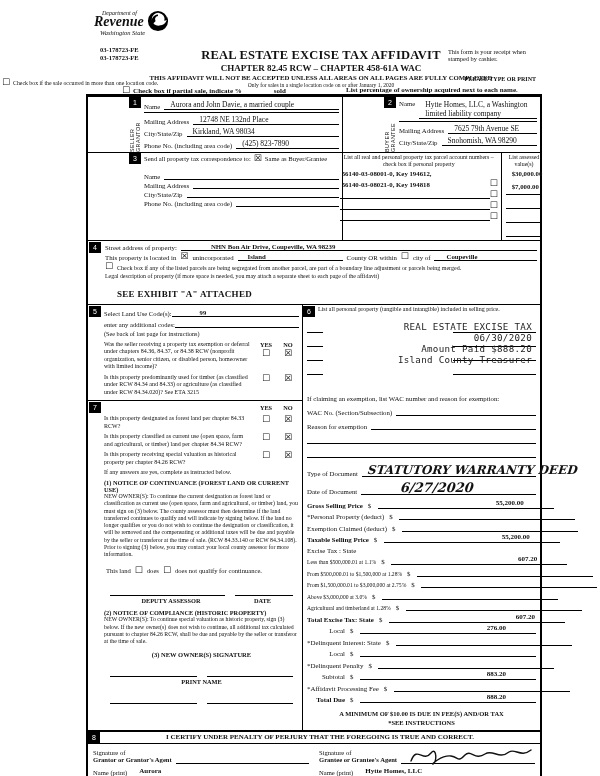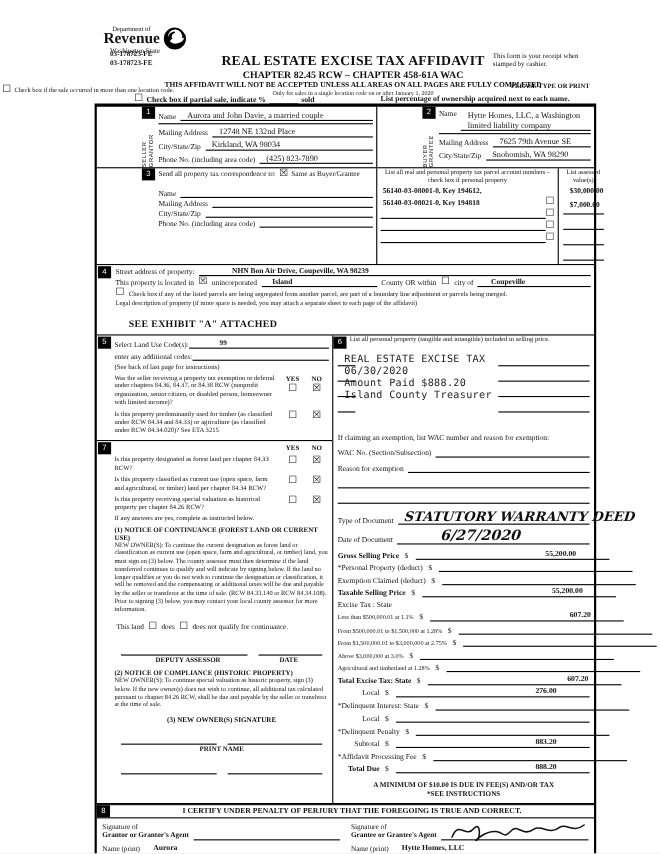--- a/index.html
+++ b/index.html
@@ -7,41 +7,41 @@
         font-family:"Liberation Serif",serif;color:#111;}
   .doc{position:absolute;left:86px;top:8px;width:456px;}
   .bold{font-weight:bold;}
   .u{border-bottom:1px solid #000;}
   .val{font-weight:bold;}
   .cb{font-family:"DejaVu Sans",sans-serif;font-size:9px;line-height:1;display:inline-block;vertical-align:-1px;}
   .secbox{display:inline-flex;width:12px;height:11px;background:#000;color:#fff;font-size:7px;
           align-items:center;justify-content:center;font-family:"Liberation Sans",sans-serif;flex:none;}
   
   .hdr{position:relative;height:86px;}
-  .logo{position:absolute;left:8px;top:16px;display:flex;align-items:flex-start;}
+  .logo{position:absolute;left:8px;top:2px;display:flex;align-items:flex-start;font-style:italic;}
   .lt1{font-size:6px;display:block;margin-left:8px;}
   .lt2{font-size:14px;font-weight:bold;display:block;line-height:.9;}
   .lt3{font-size:6.5px;display:block;margin-left:6px;}
   .logoswirl{margin-left:2px;margin-top:0;}
   .formnos{position:absolute;left:14px;top:38px;font-size:6.5px;font-weight:bold;line-height:1.3;}
   .hdrc{position:absolute;left:90px;top:40px;width:290px;text-align:center;}
   .htitle{font-size:12.5px;font-weight:bold;letter-spacing:.2px;}
   .hsub{font-size:9px;font-weight:bold;}
   .hnotice{font-size:6.8px;font-weight:bold;margin-top:1px;width:360px;margin-left:-35px;}
   .honly{font-size:5.5px;margin-top:1px;}
   .hdrr{position:absolute;right:2px;top:40px;width:92px;font-size:6.3px;text-align:left;}
   .ptp{position:absolute;right:6px;top:68px;font-size:6px;font-weight:bold;}
   .cbline1{position:absolute;left:-84px;top:70px;font-size:5.8px;display:flex;gap:3px;align-items:center;}
   .cbline2{position:absolute;left:36px;top:78px;font-size:7px;font-weight:bold;display:flex;gap:3px;align-items:center;}
   .owner-note{position:absolute;left:260px;top:78px;font-size:7px;font-weight:bold;}
   
   .formbox{border:2px solid #000;border-top-width:3px;}
   .row{display:flex;}
   .cellL{width:214px;border-right:1px solid #000;flex:none;}
-  .cellR{flex:1;min-width:0;}
+  .cellR{flex:1;min-width:0;justify-content:center;}
   .party{display:flex;padding-left:40px;}
   .rail{width:14px;flex:none;display:flex;flex-direction:column;align-items:center;}
   .vlab{flex:1;display:flex;justify-content:center;padding-top:4px;}
   .vword{writing-mode:vertical-rl;transform:rotate(180deg);font-size:5.3px;letter-spacing:.5px;
          font-family:"Liberation Sans",sans-serif;line-height:1.2;}
   .fields{flex:1;min-width:0;padding:1px 3px 1px 2px;}
   .frow{display:flex;align-items:flex-end;font-size:6.8px;margin:2px 0;}
   .flab{white-space:nowrap;padding-right:4px;flex:none;}
   .fval{flex:1;min-width:0;border-bottom:1px solid #000;font-size:7.5px;padding:0 2px 0 6px;}
   .namebox{border-bottom:1px solid #000;padding-bottom:2px;margin-bottom:2px;}
@@ -78,21 +78,21 @@
   .dlab1{flex:2;text-align:center;} .dlab2{flex:1;text-align:center;}
   .sig3{text-align:center;font-size:6.5px;font-weight:bold;margin-top:6px;}
   .pn{text-align:center;font-size:6.3px;font-weight:bold;margin-top:1px;}
   
   .pphead{font-size:6px;line-height:1.2;}
   .pparea{position:relative;height:74px;margin-top:2px;}
   .ppline{display:flex;align-items:flex-end;height:14px;}
   .ppdash{width:16px;border-bottom:1px solid #000;}
   .ppgap{width:130px;}
   .pplong{flex:1;border-bottom:1px solid #000;}
-  .stamp{position:absolute;left:6px;top:2px;right:4px;text-align:left;
+  .stamp{position:absolute;left:6px;top:2px;right:4px;text-align:right;
          font-family:"DejaVu Sans Mono",monospace;font-size:9.2px;line-height:1.22;color:#1d1d1d;letter-spacing:.3px;}
   .exline{display:flex;align-items:flex-end;font-size:6.8px;margin:4px 0;gap:4px;}
   .hand{font-family:"DejaVu Serif",serif;font-style:italic;font-weight:bold;font-size:11px;
         transform:skewX(-6deg);display:inline-block;white-space:nowrap;}
   
   .taxrow{display:flex;align-items:flex-end;margin:1.5px 0;font-size:6.9px;}
   .tl{flex:1;text-align:right;padding-right:5px;white-space:nowrap;}
   .sm .tl{font-size:5.6px;}
   .ds{width:10px;flex:none;}
   .tv{width:146px;flex:none;border-bottom:1px solid #000;text-align:right;font-weight:bold;padding-right:30px;font-size:7px;height:9px;}

